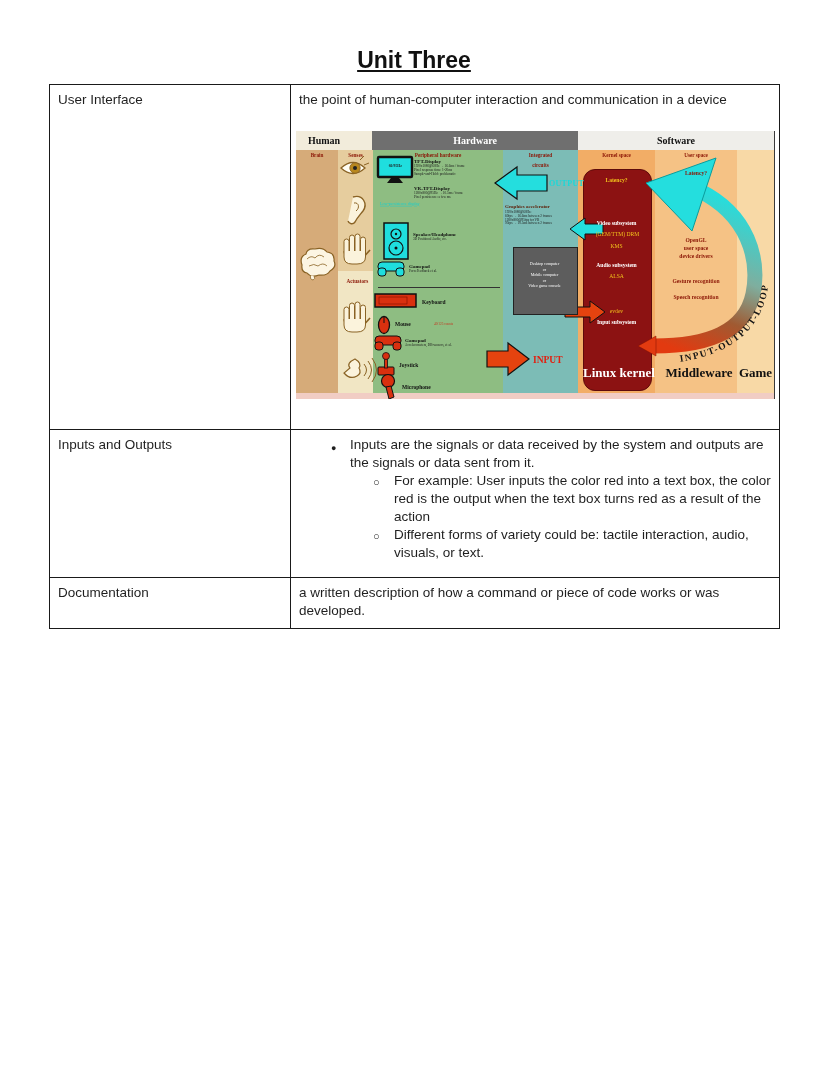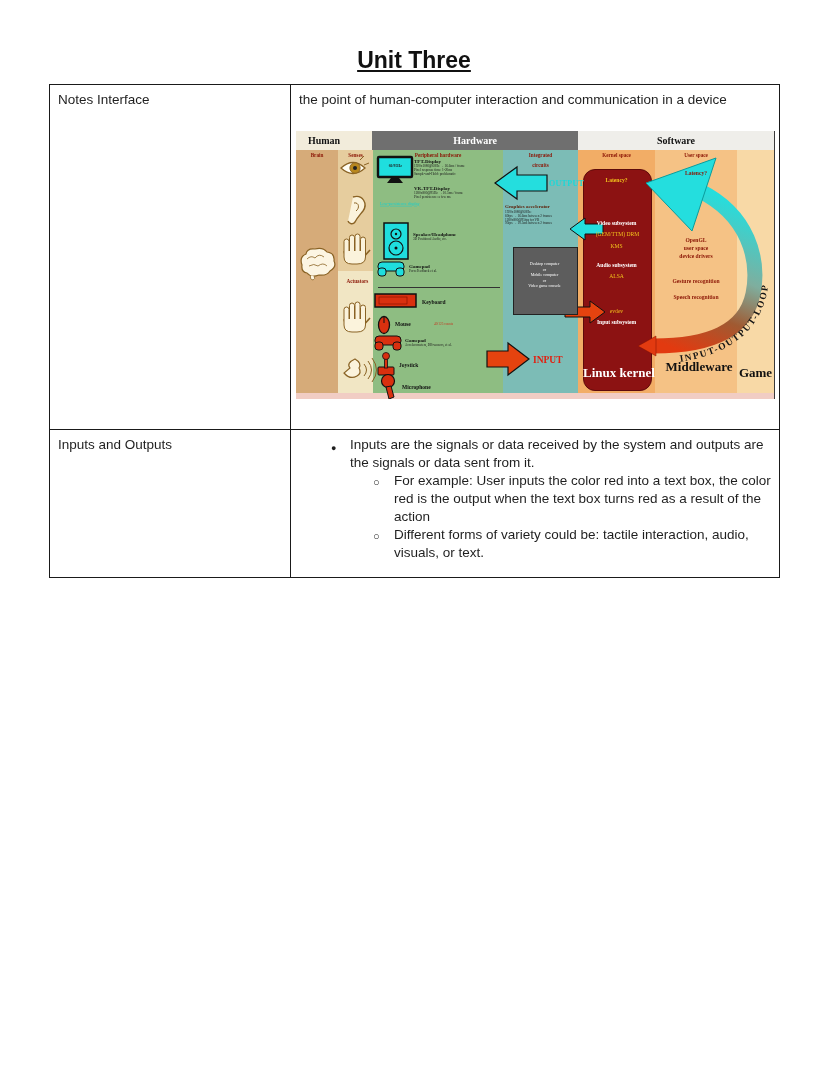--- a/index.html
+++ b/index.html
@@ -43,21 +43,21 @@
 <div class="doc-title">Unit Three</div>
 
 <table class="doc">
   <colgroup>
       <col style="width:241px">
       <col style="width:489px">
     </colgroup>
   <tbody>
 
   <tr style="height:345px">
-    <td>Notes Interface</td>
+    <td>User Interface</td>
     <td class="note">
       <div>the point of human-computer interaction and communication in a device</div>
 
       <div class="dg">
 
         <div class="bg" style="left:0;top:0;width:76px;height:19px;background:#f2ecdb;"></div>
         <div class="bg" style="left:76px;top:0;width:206px;height:19px;background:#6f6f6f;"></div>
         <div class="bg" style="left:282px;top:0;width:196px;height:19px;background:#efeeea;"></div>
         <div class="bg" style="left:0;top:19px;width:42px;height:243px;background:#d6ab79;"></div>
         <div class="bg" style="left:42px;top:19px;width:35px;height:243px;background:#e6cd9e;"></div>
@@ -240,34 +240,38 @@
         <div class="ck yel" style="top:175px;">evdev</div>
         <div class="ck wht" style="top:186px;">Input subsystem</div>
         <div class="bigname" style="left:287px;width:67px;top:233px;color:#fff;">Linux kernel</div>
 
         <div class="cku" style="top:37px;">Latency?</div>
         <div class="cku" style="top:104px;">OpenGL</div>
         <div class="cku" style="top:112px;">user space</div>
         <div class="cku" style="top:120px;">device drivers</div>
         <div class="cku" style="top:145px;">Gesture recognition</div>
         <div class="cku" style="top:161px;">Speech recognition</div>
-        <div class="bigname" style="left:359px;width:88px;top:227px;color:#111;">Middleware</div>
+        <div class="bigname" style="left:359px;width:88px;top:233px;color:#111;">Middleware</div>
         <div class="bigname" style="left:441px;width:37px;top:233px;color:#111;">Game</div>
       </div>
 
     </td>
   </tr>
 
   <tr style="height:148px">
     <td>Inputs and Outputs</td>
     <td class="note">
       <ul class="blist">
         <li class="b1"><span>Inputs are the signals or data received by the system and outputs are the signals or data sent from it.</span></li>
         <li class="b2"><span>For example: User inputs the color red into a text box, the color red is the output when the text box turns red as a result of the action</span></li>
         <li class="b2"><span>Different forms of variety could be: tactile interaction, audio, visuals, or text.</span></li>
       </ul>
     </td>
   </tr>
 
 
+  <tr style="height:51px">
+    <td>Documentation</td>
+    <td class="note">a written description of how a command or piece of code works or was developed.</td>
+  </tr>
 
 </tbody>
   </table>
 
 </body></html>

